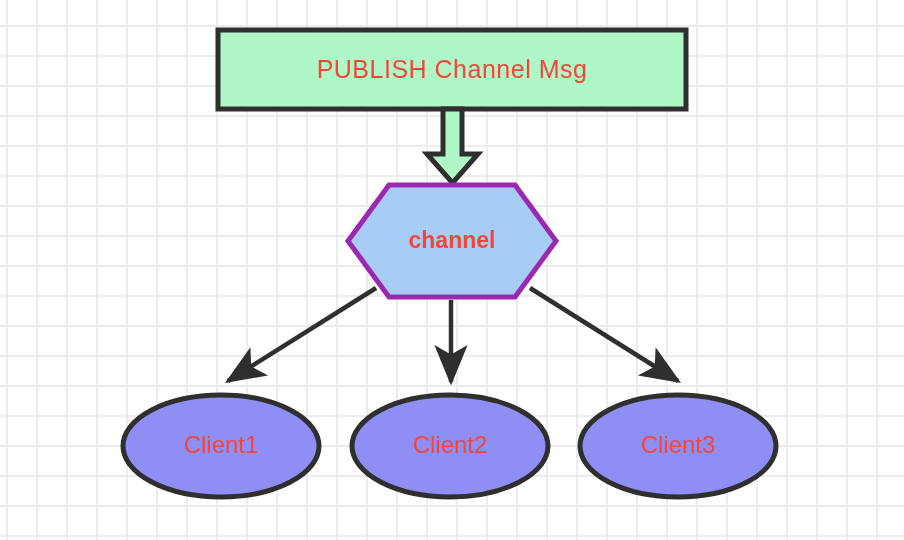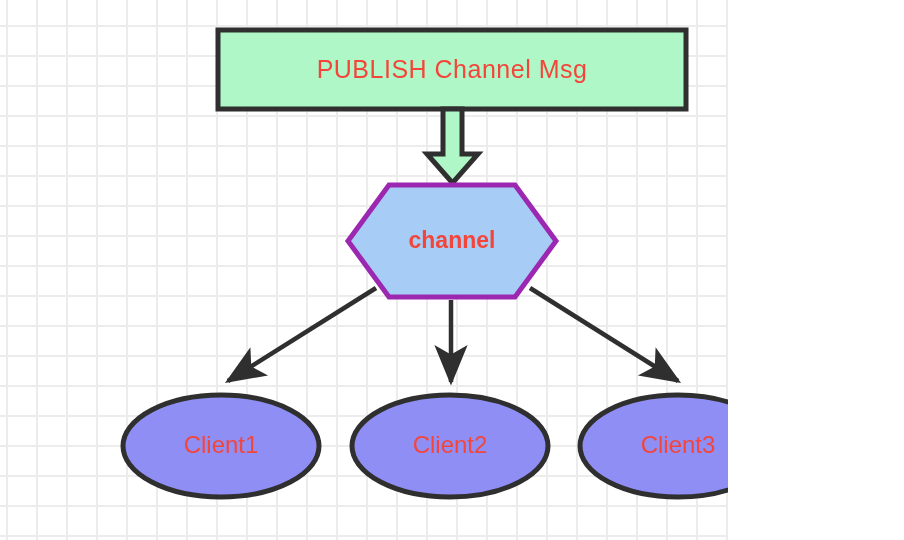--- a/index.html
+++ b/index.html
@@ -2,21 +2,21 @@
 <html><head>
 <meta charset="utf-8">
 <style>
   html, body {
     margin: 0;
     padding: 0;
     background: #ffffff;
   }
   #canvas {
     position: relative;
-    width: 728px;
+    width: 904px;
     height: 540px;
     overflow: hidden;
     background-color: #ffffff;
     background-image:
       linear-gradient(to right, #ececec 1.6px, transparent 1.6px),
       linear-gradient(to bottom, #ececec 1.6px, transparent 1.6px);
     background-size: 30px 30px;
     background-position: 6px -5px;
     font-family: "Liberation Sans", sans-serif;
   }

